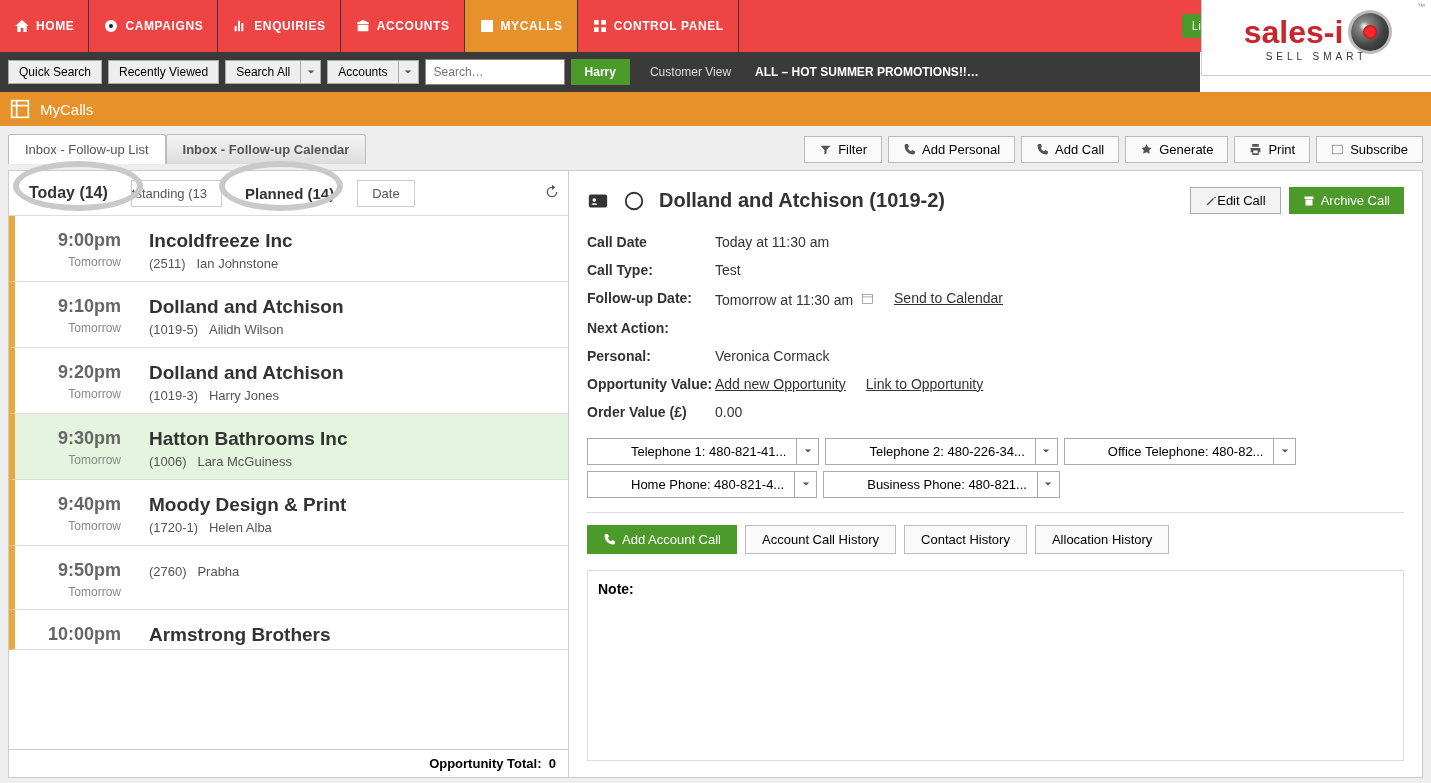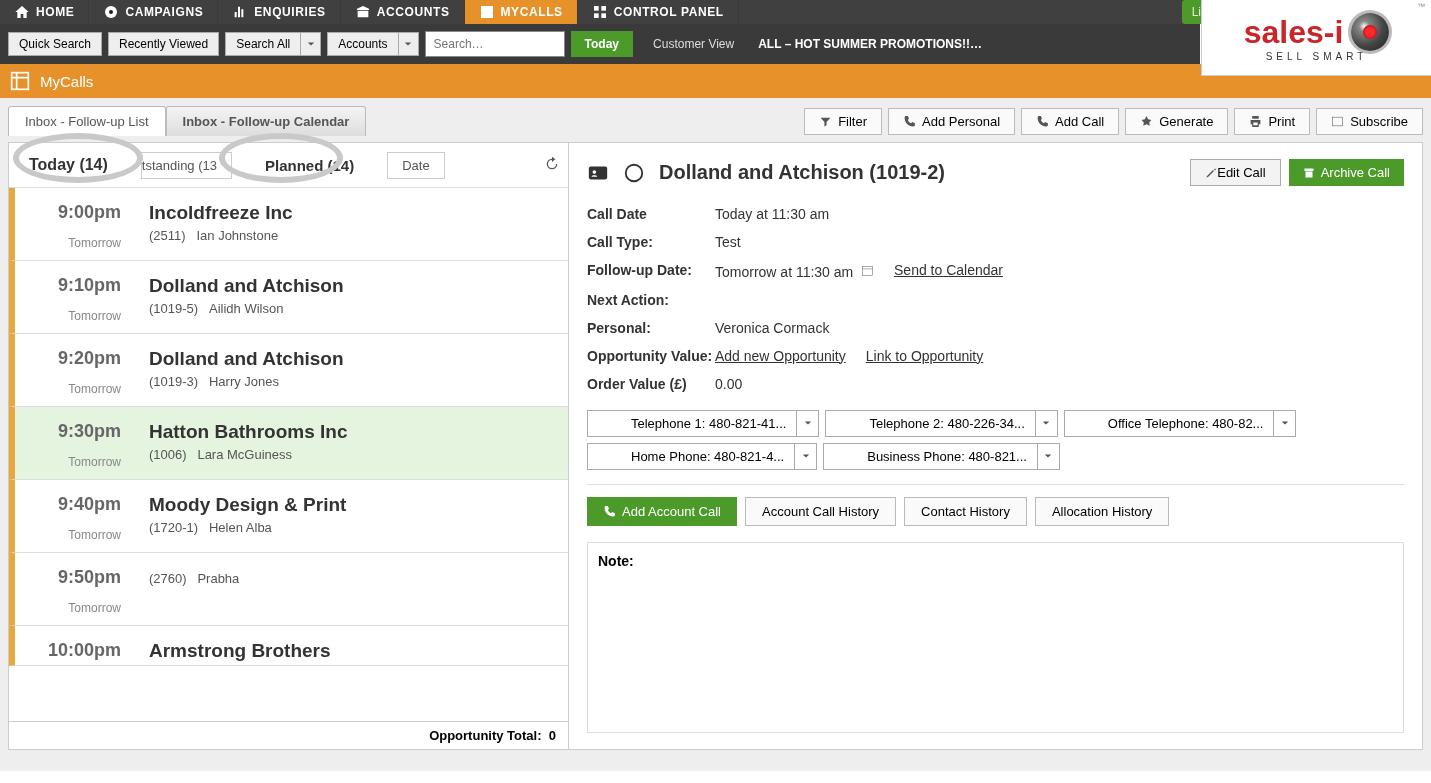--- a/index.html
+++ b/index.html
@@ -1,19 +1,19 @@
 <!DOCTYPE html>
 <html><head>
 <meta charset="utf-8">
 <style>
 * { margin:0; padding:0; box-sizing:border-box; font-family:"Segoe UI",Arial,sans-serif; }
 body { width:1431px; height:783px; overflow:hidden; background:#fff; }
 
 
-.topbar { display:flex; background:#404040; height:24px; }
+.topbar { display:flex; background:#ef4444; height:52px; }
 .topbar .nav { display:flex; height:100%; }
 .topbar .navitem { display:flex; align-items:center; gap:6px; padding:0 14px; color:#fff; font-size:12px; font-weight:700; cursor:pointer; border-right:1px solid #3a3a3a; letter-spacing:.05em; }
 .topbar .navitem.active { background:#e7912b; }
 .topbar .navitem svg { width:16px; height:16px; fill:#fff; }
 .topbar .help { margin-left:auto; display:flex; align-items:center; gap:10px; padding-right:10px; }
 .livehelp { background:#4c9a2a; color:#fff; font-size:12px; padding:4px 10px 4px 10px; border-radius:3px; display:flex; align-items:center; gap:4px; cursor:pointer;}
 .livehelp .lbl{color:#dcefcf;} .livehelp .st{font-weight:700;} .livehelp .q{background:#3c7a1f;border-radius:50%;width:16px;height:16px;display:flex;align-items:center;justify-content:center;font-size:11px;}
 .circlebtn { width:26px; height:26px; border-radius:50%; background:#fff; display:flex; align-items:center; justify-content:center; cursor:pointer;}
 .circlebtn svg{width:14px;height:14px;fill:#1f1f1f;}
 .logo { width:230px; height:76px; position:absolute; top:0; right:0; background:#fff; border:1px solid #ccc; border-top:none; border-right:none; display:flex; flex-direction:column; align-items:center; justify-content:center; padding:8px; z-index:5;}
@@ -44,34 +44,34 @@
 .toprow{display:flex;align-items:center;justify-content:space-between;padding-bottom:6px;}
 .viewtabs{display:flex;position:relative;}
 .viewtab{background:linear-gradient(#f4f4f4,#ddd);border:1px solid #bbb;border-bottom:none;padding:7px 16px;font-size:13px;color:#555;cursor:pointer;border-radius:3px 3px 0 0;font-weight:bold;}
 .viewtab.active{background:#fff;font-weight:400;}
 .actionrow{display:flex;gap:6px;}
 .abtn{display:flex;align-items:center;gap:6px;background:#fafafa;border:1px solid #bbb;padding:5px 14px;font-size:13px;cursor:pointer;}
 .abtn svg{width:13px;height:13px;fill:#555;}
 
 .splitwrap{display:flex;background:#fff;border:1px solid #ccc;height:608px;}
 .leftpanel{width:560px;border-right:1px solid #ccc;display:flex;flex-direction:column;position:relative;}
-.innertabs{display:flex;align-items:center;padding:8px 6px;gap:19px;border-bottom:1px solid #ddd;position:relative;}
+.innertabs{display:flex;align-items:center;padding:8px 6px;gap:9px;border-bottom:1px solid #ddd;position:relative;}
 .innertab{border:1px solid #ccc;background:#fff;padding:5px 14px;font-size:13px;color:#555;cursor:pointer;}
 .refreshic{margin-left:auto;width:18px;height:18px;cursor:pointer;}
 .refreshic svg{width:16px;height:16px;fill:#555;}
 
 .calllist{flex:1;overflow-y:auto;position:relative;}
 .calllist::-webkit-scrollbar{width:14px;}
 .calllist::-webkit-scrollbar-track{background:#eee;}
 .calllist::-webkit-scrollbar-thumb{background:#bbb;border:1px solid #999;}
 .callrow{display:flex;border-bottom:1px solid #ddd;padding:14px 18px 10px;gap:28px;border-left:6px solid #e7a93d;cursor:pointer;}
 .callrow.green{background:#e5f4df;}
 .callrow .timecol{width:88px;text-align:right;}
 .callrow .time{font-size:18px;font-weight:700;color:#666;}
-.callrow .day{font-size:12px;color:#888;margin-top:13px;}
+.callrow .day{font-size:12px;color:#888;margin-top:4px;}
 .callrow .company{font-size:19px;font-weight:700;color:#333;}
 .callrow .sub{font-size:13px;color:#555;margin-top:4px;}
 .callrow.cut{padding-bottom:0;max-height:40px;overflow:hidden;}
 .footer{border-top:1px solid #ccc;padding:6px 12px;text-align:right;font-size:13px;font-weight:700;}
 
 .rightpanel{flex:1;padding:16px 18px;display:flex;flex-direction:column;overflow:hidden;}
 .detailhdr{display:flex;align-items:center;justify-content:space-between;margin-bottom:14px;}
 .detailhdr .left{display:flex;align-items:center;gap:14px;}
 .detailhdr .left svg{width:22px;height:22px;fill:#333;}
 .detailhdr .title{font-size:20px;font-weight:700;color:#333;}
@@ -204,21 +204,21 @@
     </div>
   <div class="fdrop">
       <button class="fbtn">Accounts</button>
       <div class="arrow">
         <svg class="arrowdown" viewBox="0 0 10 10">
           <path d="M1 3l4 4 4-4z" fill="#555"></path>
         </svg>
       </div>
     </div>
   <input class="searchin" placeholder="Search…" style="">
-  <button class="searchbtn">Today</button>
+  <button class="searchbtn">Harry</button>
   <span class="custview">Customer View</span>
   <span class="promo">ALL – HOT SUMMER PROMOTIONS!!…</span>
 </div>
 
 <div class="pagehdr">
   <svg viewBox="0 0 24 24">
       <rect x="2" y="2" width="20" height="20" fill="none" stroke="#fff" stroke-width="2"></rect>
       <path d="M2 8h20M8 2v20" stroke="#fff" stroke-width="2"></path>
     </svg>
   <span class="title">MyCalls</span>

